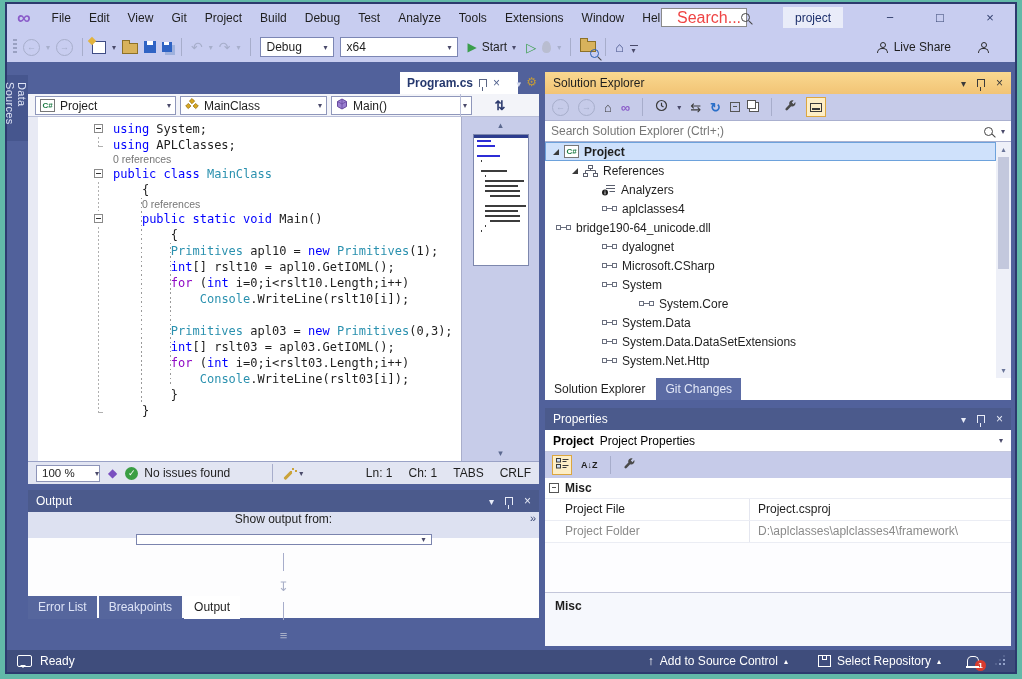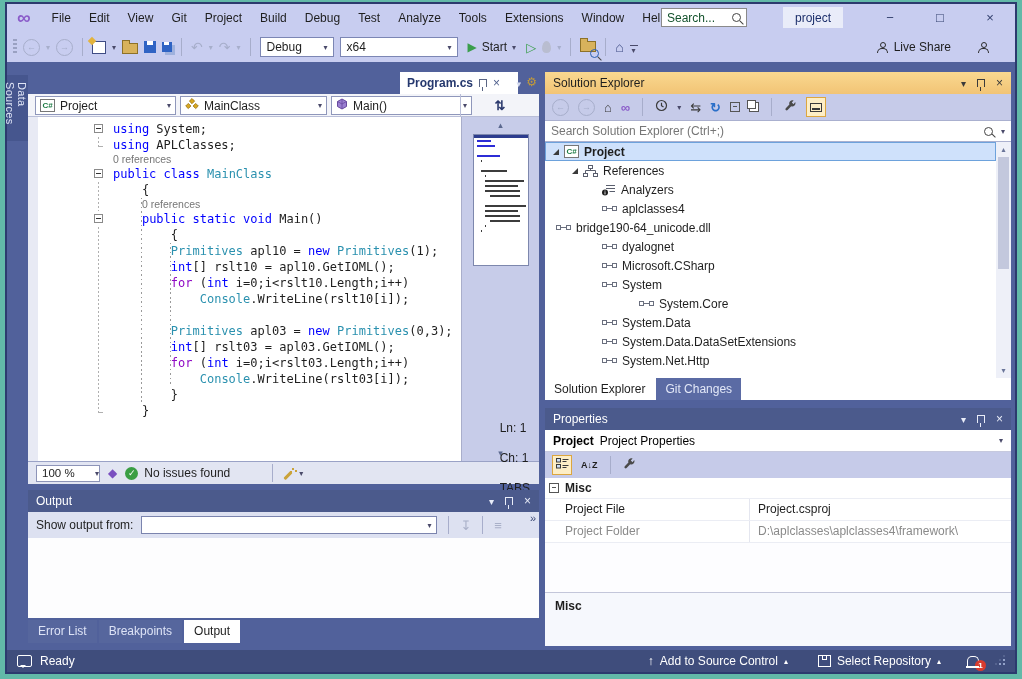--- a/index.html
+++ b/index.html
@@ -11,21 +11,21 @@
   .abs{position:absolute;}
   .flex{display:flex;align-items:center;}
 
   
   .titlebar{left:0;top:0;width:1008px;height:28px;display:flex;align-items:center;padding-left:10px;box-sizing:border-box;}
   .vs-logo{font-size:19px;font-weight:bold;color:#8a5bc9;margin-right:12px;line-height:26px;}
   .menus{display:flex;}
   .menu-item{font-size:12px;color:#1e1e1e;padding:0 9px;line-height:28px;cursor:default;}
   .search-box{position:absolute;left:654px;top:4px;width:86px;height:19px;background:#fff;
     border:1px solid #8a8a8a;display:flex;align-items:center;padding:0 5px;box-sizing:border-box;justify-content:space-between;}
-  .search-ph{font-size:12px;color:#14532d;}
+  .search-ph{font-size:16px;color:#ef4444;margin-left:10px;}
   .mag{display:inline-block;width:7px;height:7px;border:1.4px solid #444;border-radius:50%;position:relative;flex:none;}
   .mag::after{content:"";position:absolute;width:5px;height:1.4px;background:#444;transform:rotate(45deg);right:-4px;bottom:-2px;}
   .proj-chip{position:absolute;left:776px;top:3px;height:21px;padding:0 12px;background:#e9ecf9;
     font-size:12px;color:#1c2f6b;display:flex;align-items:center;}
   .win-controls{position:absolute;right:0;top:0;width:150px;height:28px;display:flex;justify-content:space-around;align-items:center;}
   .win-btn{font-size:13px;color:#33406e;width:30px;text-align:center;line-height:28px;}
 
   
   .toolbar{left:0;top:28px;width:1008px;height:30px;display:flex;align-items:center;padding-left:6px;box-sizing:border-box;gap:6px;}
   .tsep{width:1px;height:18px;background:#a7adcb;margin:0 3px;flex:none;}
@@ -116,38 +116,38 @@
   .ed-status{position:absolute;left:0;top:389px;width:511px;height:23px;background:#e2e5f2;border-top:1px solid #9aa2c6;
     display:flex;align-items:center;font-size:12px;color:#1e1e1e;padding:0 8px;box-sizing:border-box;}
   .zoom-combo{width:64px;height:17px;background:#fff;border:1px solid #8d94b8;display:flex;align-items:center;
     justify-content:space-between;padding-left:5px;box-sizing:border-box;font-size:11.5px;}
   .ic-intel{color:#7a4fc0;font-size:12px;margin:0 8px;}
   .chkcirc{width:13px;height:13px;border-radius:50%;background:#3a9e44;color:#fff;font-size:9px;
     display:flex;align-items:center;justify-content:center;margin-right:6px;flex:none;}
   .ic-brush{width:13px;height:13px;position:relative;flex:none;}
   .ic-brush::before{content:"";position:absolute;left:1px;top:7px;width:10px;height:3px;background:#caa33a;transform:rotate(-45deg);border-radius:1px;}
   .ic-brush::after{content:"";position:absolute;right:1px;top:1px;width:2px;height:2px;background:#caa33a;box-shadow:3px 2px 0 #caa33a,-2px 3px 0 #caa33a;}
-  .edst-right{margin-left:auto;display:flex;gap:16px;flex-direction:column;}
+  .edst-right{margin-left:auto;display:flex;gap:16px;}
 
   
   .panel-title{height:22px;background:var(--ui-inactive-title,#4b5a8c);color:#fff;font-size:12px;
     display:flex;align-items:center;padding:0 8px;box-sizing:border-box;justify-content:space-between;}
   .pt-icons{margin-left:auto;display:flex;align-items:center;gap:11px;}
   .pt-glyph{font-size:10px;color:#e8ecf8;}
   .pt-glyph.dark{color:#3a3a3a;}
 
   
   .output-panel{left:21px;top:486px;width:511px;height:128px;background:#fdfdfe;}
   .out-toolbar{position:relative;height:26px;background:#dde1f1;display:flex;align-items:center;
-    padding:0 8px;box-sizing:border-box;gap:8px;font-size:12px;color:#1e1e1e;}
+    padding:0 8px;box-sizing:border-box;gap:8px;font-size:12px;color:#1e1e1e;flex-direction:column;}
   .out-combo{width:296px;height:18px;background:#fff;border:1px solid #7b84ae;display:flex;align-items:center;
     justify-content:flex-end;box-sizing:border-box;}
   .out-ic{font-size:13px;color:#a9b0c8;}
   .out-ovf{position:absolute;right:4px;top:0;font-size:11px;color:#3c4874;letter-spacing:-1px;}
-  .bottom-tabs{left:21px;top:616px;display:flex;gap:2px;height:23px;}
+  .bottom-tabs{left:21px;top:592px;display:flex;gap:2px;height:23px;}
   .btab{font-size:12px;line-height:23px;padding:0 10px;background:#56669d;color:#dde3f6;}
   .btab.active{background:#fff;color:#1e1e1e;}
 
   
   .sol-exp{left:538px;top:68px;width:466px;height:328px;background:#fff;}
   .se-title{height:22px;background:linear-gradient(var(--ui-active-title,#f9d890),#f2c475);color:#1e1e1e;
     font-size:12px;display:flex;align-items:center;padding:0 8px;box-sizing:border-box;}
   .se-toolbar{height:26px;background:#c6cbe9;display:flex;align-items:center;padding:0 7px;box-sizing:border-box;gap:9px;}
   .se-glyph{font-size:13px;line-height:13px;color:#3a3a3a;}
   .se-glyph.blue{color:#2a6fc9;font-weight:bold;}

